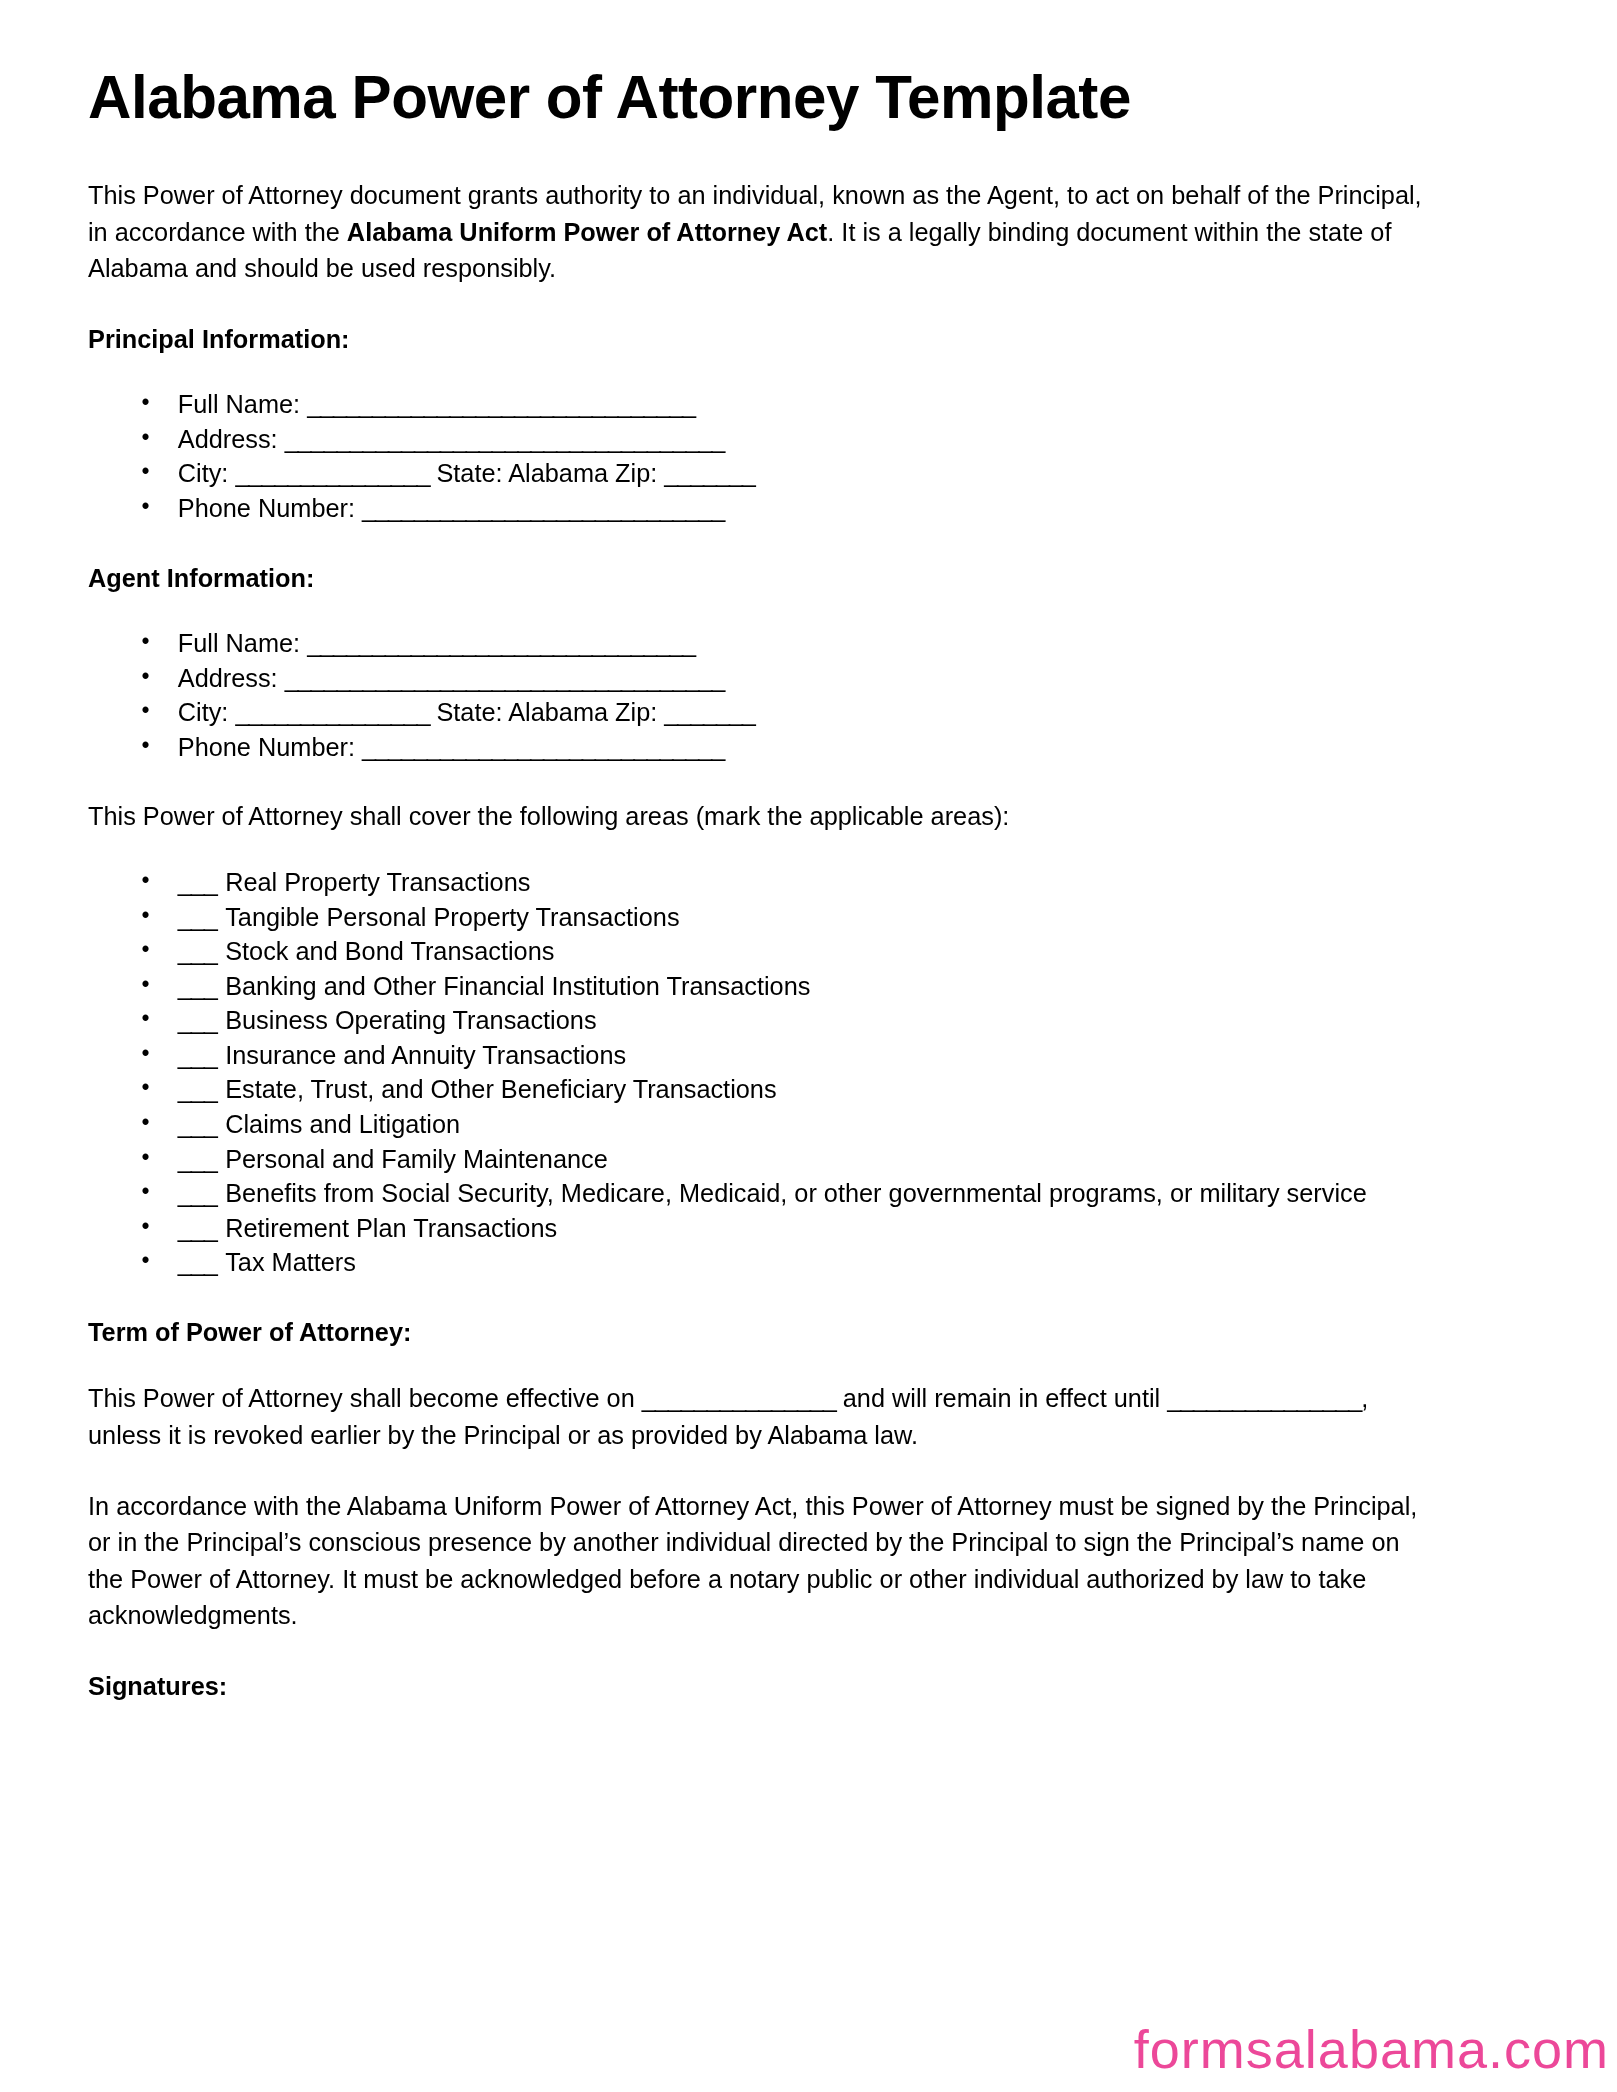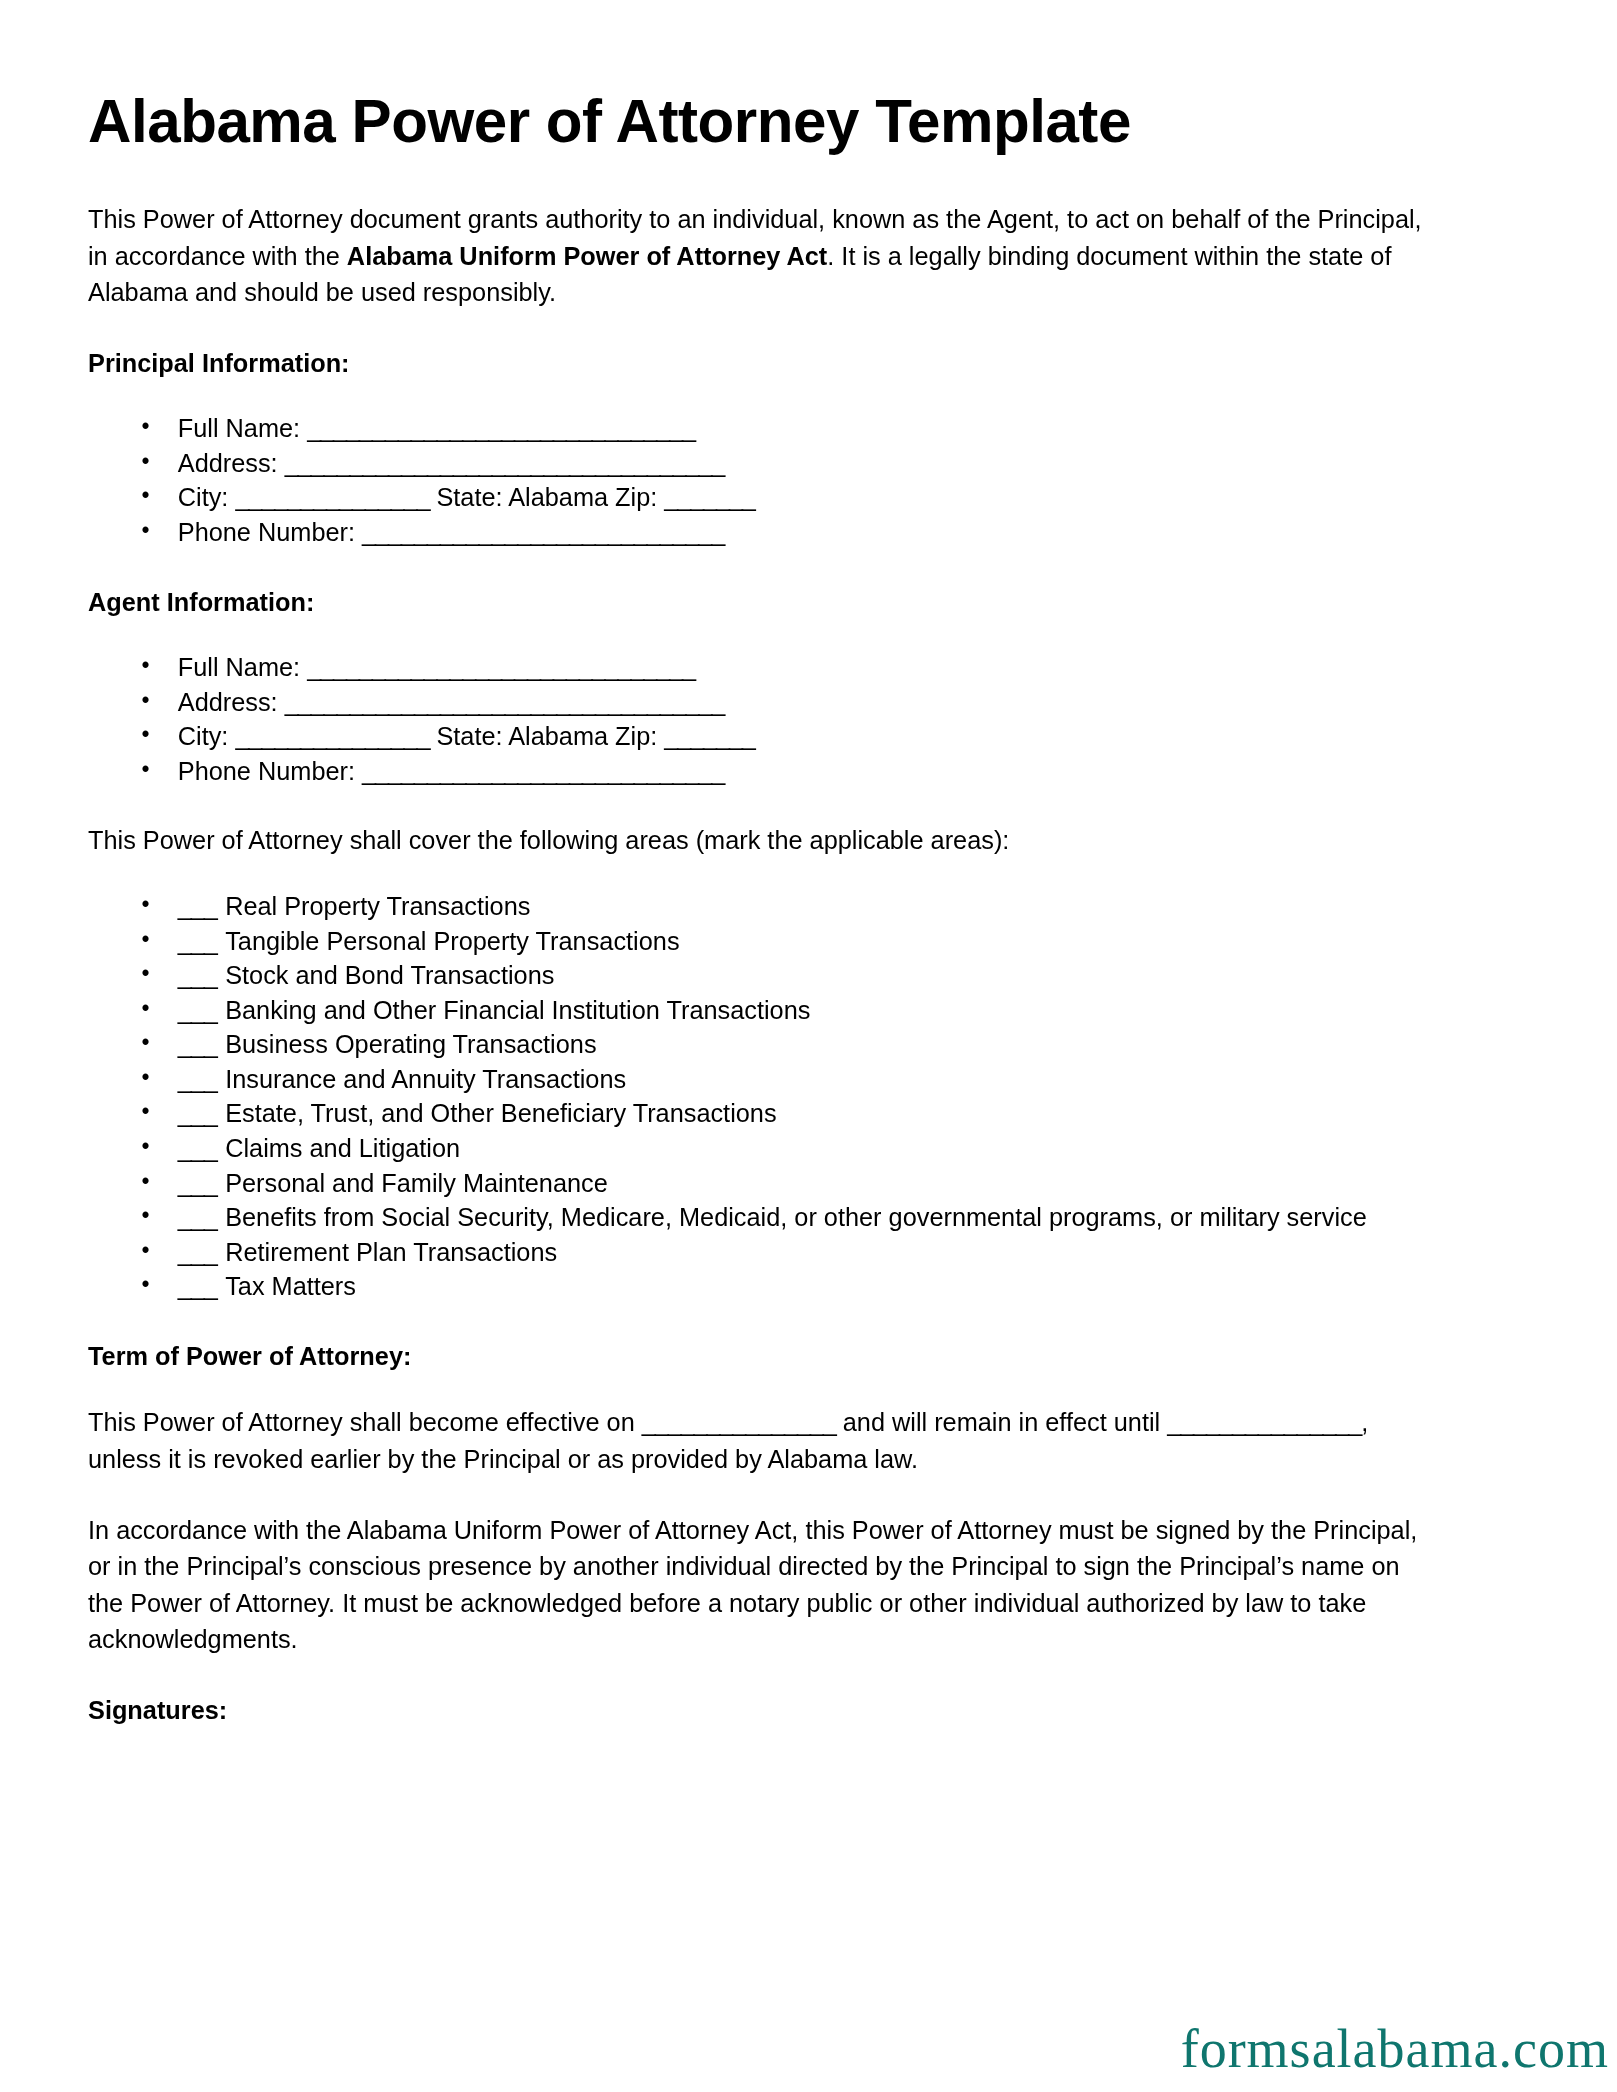--- a/index.html
+++ b/index.html
@@ -15,21 +15,21 @@
     color: #000000;
     overflow: hidden;
   }
   .page {
     position: absolute;
     left: 0; top: 0;
     width: 1617px;
     height: 2092px;
     background: #ffffff;
     box-sizing: border-box;
-    padding: 88px 118px 0 88px;
+    padding: 64px 118px 0 88px;
   }
   .doc-title {
     font-size: 62px;
     font-weight: bold;
     letter-spacing: -0.5px;
     line-height: 1.08;
     margin: 0 0 46px 0;
     transform: scaleX(0.97);
     transform-origin: left center;
     white-space: nowrap;
@@ -83,24 +83,24 @@
     display: inline-block;
     letter-spacing: -1.2px;
     white-space: pre;
     margin-right: 9px;
   }
   b, .bold { font-weight: bold; }
   .watermark {
     position: absolute;
     right: 8px;
     bottom: 12px;
-    font-family: Liberation Serif, serif;
+    font-family: Liberation Sans, sans-serif;
     font-size: 54px;
     letter-spacing: 1px;
-    color: #0f766e;
+    color: #ec4899;
     white-space: nowrap;
   }
 </style>
 </head>
 <body>
 
 <div class="page">
 
   <h1 class="doc-title">Alabama Power of Attorney Template</h1>
 

